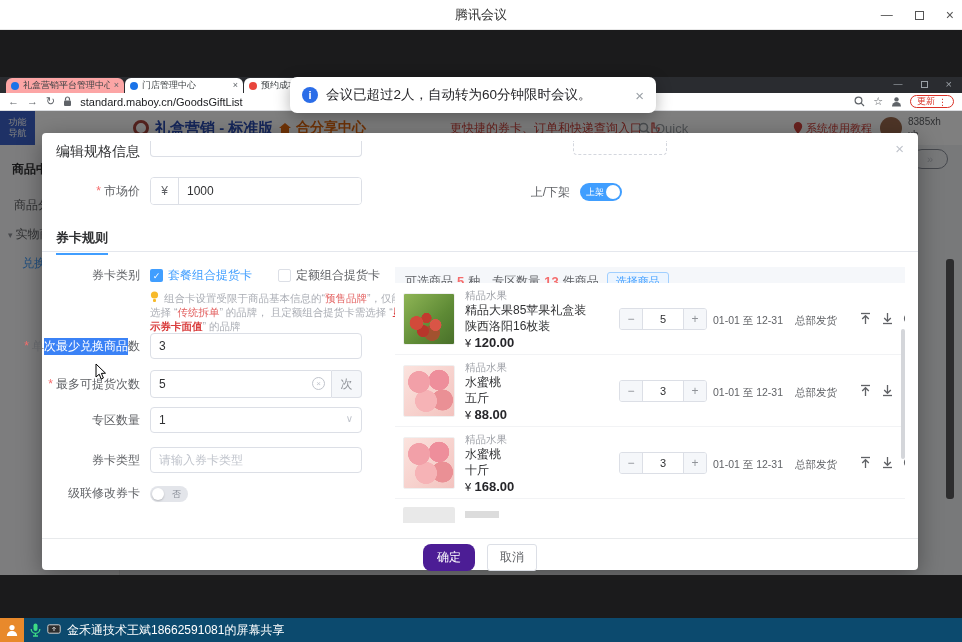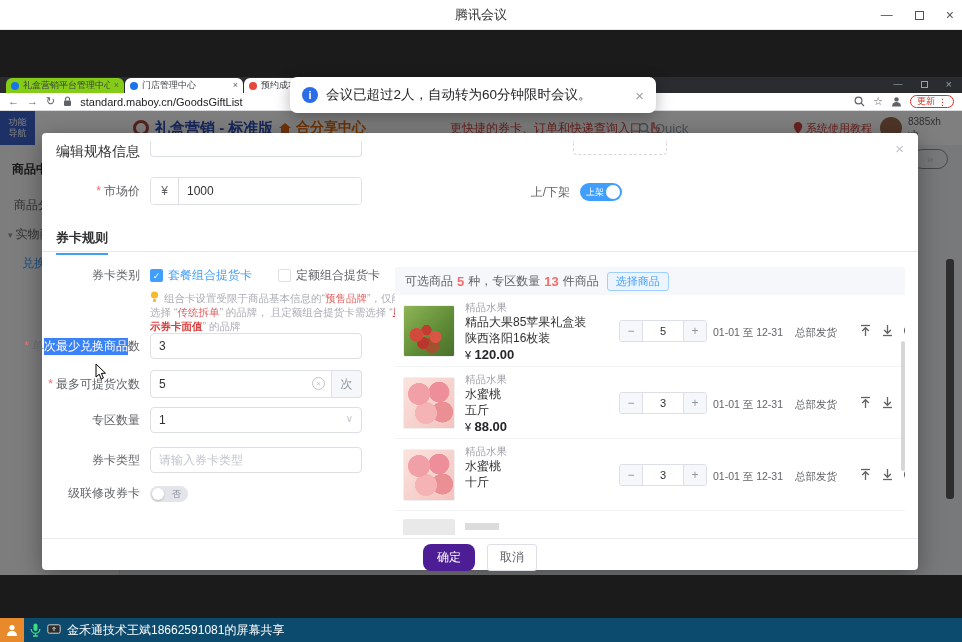--- a/index.html
+++ b/index.html
@@ -14,21 +14,21 @@
   .tb-controls .wc { color:#555; font-size:12px; cursor:default; line-height:1; }
   .wc-max { width:9px; height:9px; border:1px solid #555; }
 
   
   .screen { position:absolute; top:30px; left:0; width:962px; height:588px; background:#1b1b1c; }
 
   
   .browser { position:absolute; top:47px; left:0; width:962px; }
   .tabstrip { position:relative; height:16px; background:#2a2c30; display:flex; align-items:flex-end; padding-left:6px; }
   .tab { width:118px; height:15px; display:flex; align-items:center; gap:4px; padding:0 5px; border-radius:6px 6px 0 0; background:#ffffff; margin-right:1px; overflow:hidden; }
-  .tab.active { background:#84cc16; }
+  .tab.active { background:#fca5a5; }
   .tab-label { flex:1; font-size:9px; color:#3c4043; white-space:nowrap; overflow:hidden; }
   .tab-close { font-size:9px; color:#5f6368; line-height:1; }
   .favicon { width:8px; height:8px; border-radius:50%; flex:none; }
   .fav-blue { background:#1a73e8; }
   .fav-red { background:#e8453c; }
   .strip-controls { position:absolute; right:10px; top:2px; display:flex; gap:18px; align-items:center; }
   .strip-controls .wc { color:#9aa0a6; font-size:9px; line-height:1; }
   .wc-max2 { width:7px; height:7px; border:1px solid #9aa0a6; }
 
   .toolbar { height:18px; background:#ffffff; border-bottom:1px solid #dadce0; display:flex; align-items:center; padding:0 8px; gap:8px; }
@@ -128,21 +128,21 @@
   .select-box .val { padding-left:8px; font-size:12px; color:#303133; }
   .select-caret { position:absolute; right:8px; top:5px; color:#c0c4cc; font-size:10px; }
   .row-cardtype { top:314px; }
   .row-cascade { top:352px; }
 
   
   .rpanel { position:absolute; left:353px; top:134px; width:510px; height:271px; }
   .rp-header { height:28px; background:#f5f7fa; display:flex; align-items:center; padding-left:10px; font-size:12px; color:#606266; }
   .rp-num { color:#f56c6c; font-weight:bold; font-size:13px; margin:0 4px; }
   .rp-btn { margin-left:8px; padding:3px 8px; font-size:11px; color:#409eff; background:#ecf5ff; border:1px solid #a0cfff; border-radius:3px; line-height:1; }
-  .rp-list { position:absolute; left:0; top:28px; width:510px; height:243px; overflow:hidden; background:#fff; }
+  .rp-list { position:absolute; left:0; top:16px; width:510px; height:243px; overflow:hidden; background:#fff; }
   .p-row { position:relative; height:72px; border-bottom:1px solid #f2f3f5; }
   .p-img { position:absolute; left:8px; top:10px; width:52px; height:52px; border-radius:2px; border:1px solid #f0f0f0; }
   .img-apples { background:
     radial-gradient(circle at 25% 58%, #d24a3a 0 14%, rgba(0,0,0,0) 15%),
     radial-gradient(circle at 45% 48%, #c13b2e 0 13%, rgba(0,0,0,0) 14%),
     radial-gradient(circle at 63% 62%, #d95546 0 13%, rgba(0,0,0,0) 14%),
     radial-gradient(circle at 38% 74%, #b8362b 0 12%, rgba(0,0,0,0) 13%),
     radial-gradient(circle at 56% 78%, #a2522f 0 16%, rgba(0,0,0,0) 17%),
     linear-gradient(135deg,#8fb556,#5e8a35 60%,#49702a); }
   .img-peach { background:
@@ -484,20 +484,21 @@
                     </svg>
                 </div>
               </div>
 
               <div class="p-row">
                 <div class="p-img img-peach"></div>
                 <div class="p-info">
                   <div class="p-cat">精品水果</div>
                   <div class="p-name">水蜜桃</div>
                   <div class="p-spec">十斤</div>
+                  <div class="p-price"><span class="p-cur">¥</span> <span class="p-amt">168.00</span></div>
                 </div>
                 <div class="stepper">
                   <span class="st-btn">−</span>
                   <span class="st-val">3</span>
                   <span class="st-btn">+</span>
                 </div>
                 <div class="p-date">01-01 至 12-31</div>
                 <div class="p-del">总部发货</div>
                 <div class="p-icons">
                   <svg width="13" height="13" viewBox="0 0 13 13">

